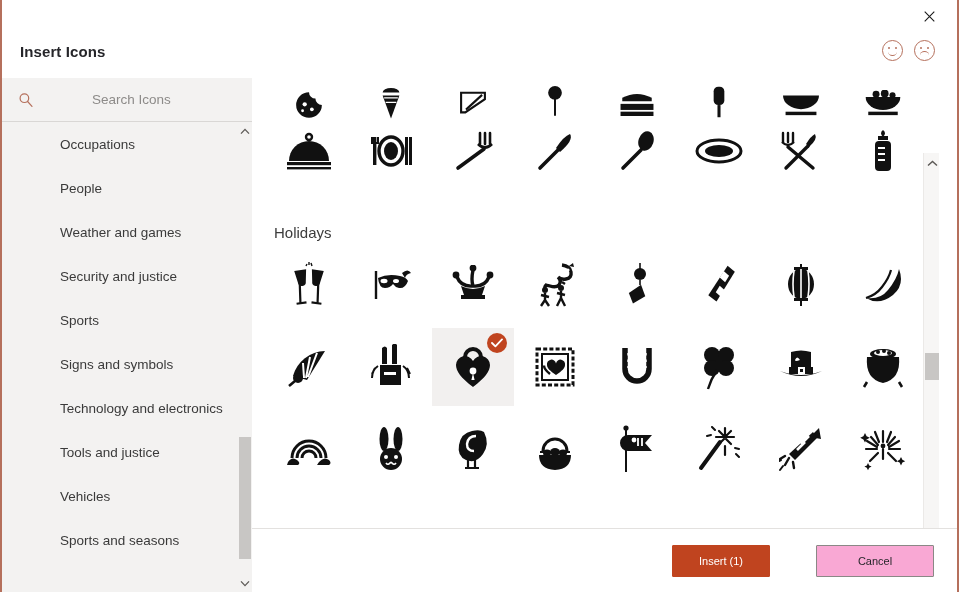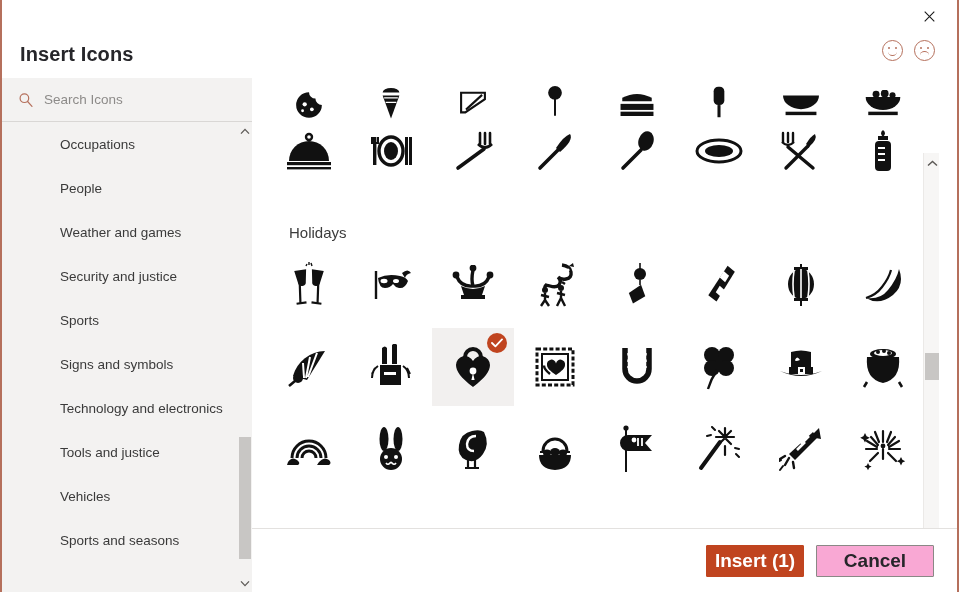--- a/index.html
+++ b/index.html
@@ -28,21 +28,21 @@
     left: 0; top: 0;
     width: 100%;
     height: 78px;
     background: #ffffff;
   }
 
   .dlg-title {
     position: absolute;
     left: 18px;
     top: 43px;
-    font-size: 20px;
+    font-size: 15px;
     font-weight: bold;
     color: #26262a;
     letter-spacing: 0.1px;
     text-align: right;
   }
 
   .close-btn {
     position: absolute;
     right: 14px;
     top: 3px;
@@ -114,20 +114,21 @@
   .search-row {
     position: absolute;
     left: 0; top: 0;
     width: 262px;
     height: 44px;
     border-bottom: 1px solid #d9d7d5;
     display: flex;
     align-items: center;
     padding-left: 16px;
     cursor: text;
+    gap: 48px;
   }
   .search-icon {
     width: 16px; height: 16px;
     margin-right: 10px;
     flex: 0 0 auto;
   }
   .search-input {
     border: none;
     background: transparent;
     outline: none;
@@ -230,21 +231,21 @@
     border-radius: 50%;
     background: #c0441f;
     display: flex;
     align-items: center;
     justify-content: center;
   }
 
   .group-header {
     font-size: 15px;
     color: #3c3c3c;
-    padding-left: 37px;
+    padding-left: 22px;
     height: 44px;
     display: flex;
     align-items: flex-end;
     padding-bottom: 5px;
   }
 
   
   .main-scroll {
     position: absolute;
     right: 0;
@@ -288,24 +289,25 @@
     display: flex;
     align-items: center;
     justify-content: flex-end;
     padding-right: 23px;
     gap: 12px;
   }
   .btn {
     height: 32px;
     min-width: 98px;
     font-family: "Liberation Sans", sans-serif;
-    font-size: 19px;
-    font-weight: bold;
+    font-size: 11px;
+    font-weight: normal;
     cursor: pointer;
     border-radius: 1px;
+    margin-left: 34px;
   }
   .btn-primary {
     background: #c0441f;
     color: #ffffff;
     border: 1px solid #c0441f;
     width: 98px;
   }
   .btn-secondary {
     background: #f9a8d4;
     color: #26262a;

